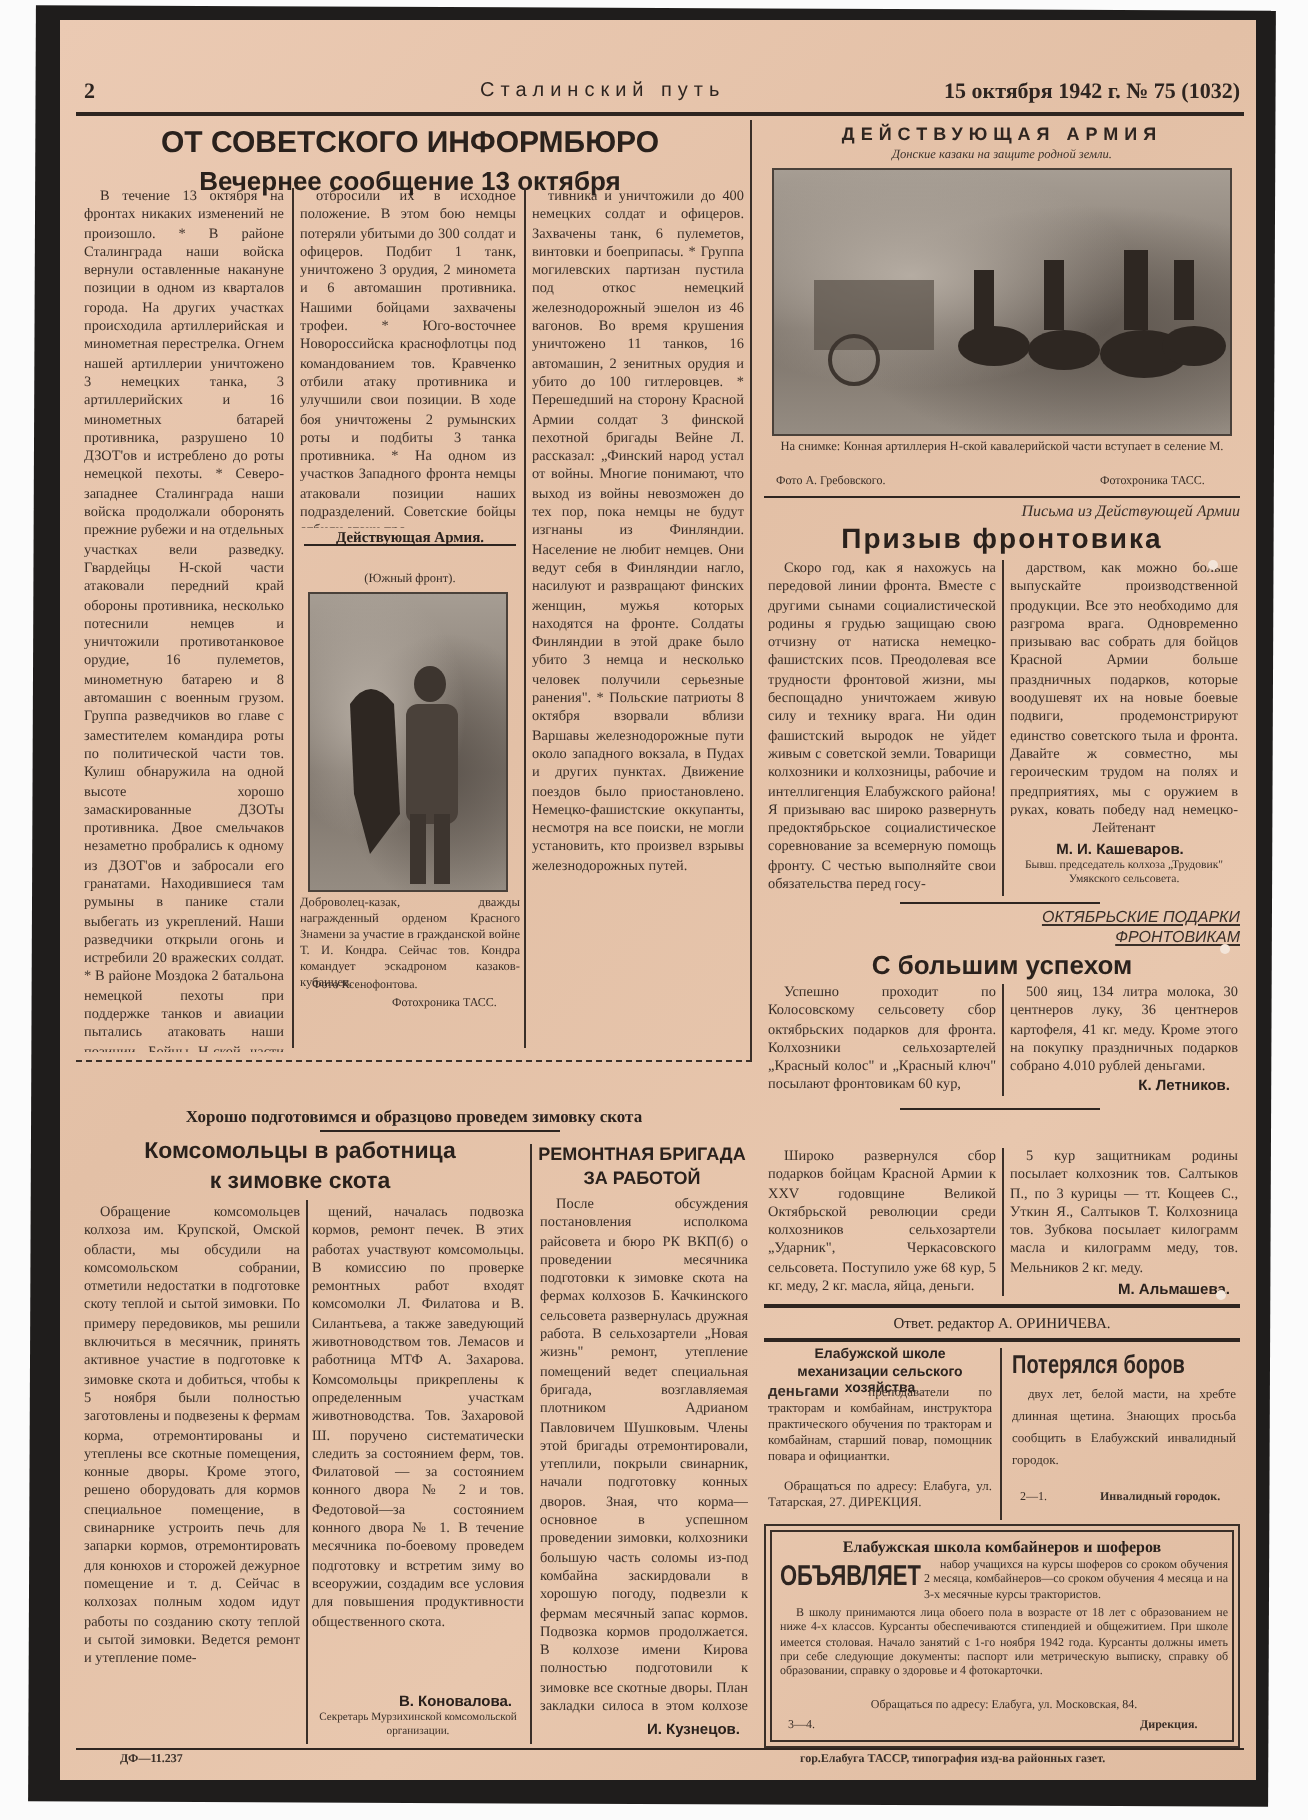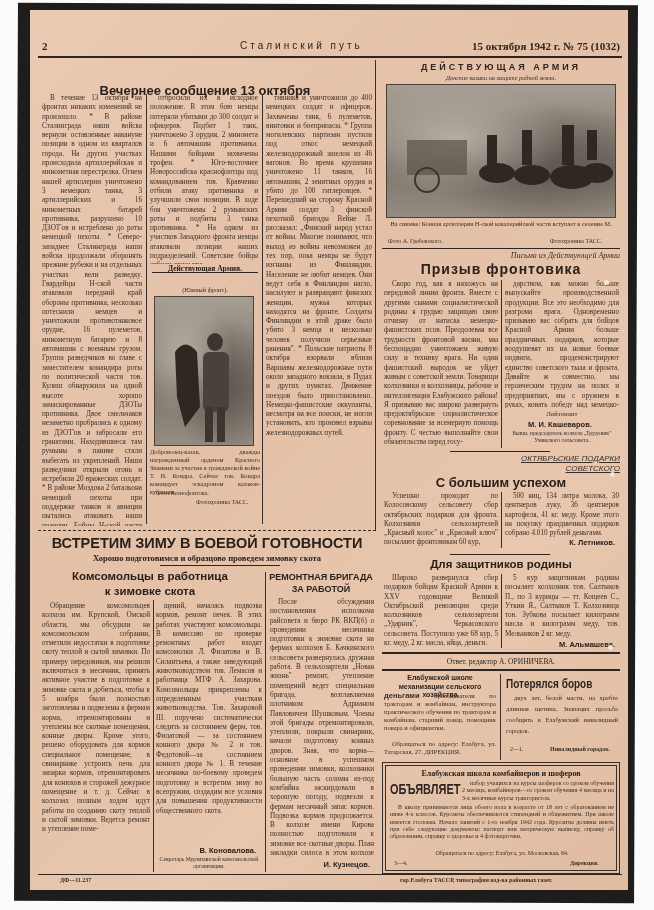--- a/index.html
+++ b/index.html
@@ -51,20 +51,21 @@
 
 <div class="page">
 
   <div class="abs masthead">
     <span class="pnum">2</span>
     <span class="ptitle">Сталинский путь</span>
     <span class="pdate">15 октября 1942 г. № 75 (1032)</span>
   </div>
   <div class="rule" style="left:8px; top:46px; width:584px; height:2px;"></div>
 
+  <div class="abs h-big" style="left:10px; top:53px; width:330px; font-size:15px;">ОТ СОВЕТСКОГО ИНФОРМБЮРО</div>
   <div class="abs h-sub" style="left:10px; top:73px; width:330px; font-size:13px; font-family:'Liberation Sans',sans-serif;">Вечернее сообщение 13 октября</div>
 
   <div class="abs col-text" style="left:12px; top:84px; width:100px; height:432px;">
       <p>В течение 13 октября на фронтах никаких изменений не произошло. * В районе Сталинграда наши войска вернули оставленные накануне позиции в одном из кварталов города. На других участках происходила артиллерийская и минометная перестрелка. Огнем нашей артиллерии уничтожено 3 немецких танка, 3 артиллерийских и 16 минометных батарей противника, разрушено 10 ДЗОТ'ов и истреблено до роты немецкой пехоты. * Северо-западнее Сталинграда наши войска продолжали оборонять прежние рубежи и на отдельных участках вели разведку. Гвардейцы Н-ской части атаковали передний край обороны противника, несколько потеснили немцев и уничтожили противотанковое орудие, 16 пулеметов, минометную батарею и 8 автомашин с военным грузом. Группа разведчиков во главе с заместителем командира роты по политической части тов. Кулиш обнаружила на одной высоте хорошо замаскированные ДЗОТы противника. Двое смельчаков незаметно пробрались к одному из ДЗОТ'ов и забросали его гранатами. Находившиеся там румыны в панике стали выбегать из укреплений. Наши разведчики открыли огонь и истребили 20 вражеских солдат. * В районе Моздока 2 батальона немецкой пехоты при поддержке танков и авиации пытались атаковать наши позиции. Бойцы Н-ской части артиллерийским и минометным огнем задержали гитлеровцев, а затем</p>
     </div>
   <div class="vrule" style="left:116px; top:84px; height:430px;"></div>
   <div class="abs col-text" style="left:120px; top:84px; width:108px; height:170px;">
       <p>отбросили их в исходное положение. В этом бою немцы потеряли убитыми до 300 солдат и офицеров. Подбит 1 танк, уничтожено 3 орудия, 2 миномета и 6 автомашин противника. Нашими бойцами захвачены трофеи. * Юго-восточнее Новороссийска краснофлотцы под командованием тов. Кравченко отбили атаку противника и улучшили свои позиции. В ходе боя уничтожены 2 румынских роты и подбиты 3 танка противника. * На одном из участков Западного фронта немцы атаковали позиции наших подразделений. Советские бойцы отбили атаки про-</p>
     </div>
   <div class="vrule" style="left:232px; top:84px; height:430px;"></div>
@@ -120,33 +121,32 @@
   <div class="vrule" style="left:471px; top:270px; height:168px;"></div>
   <div class="abs col-text" style="left:475px; top:270px; width:114px; height:128px;">
       <p>дарством, как можно больше выпускайте производственной продукции. Все это необходимо для разгрома врага. Одновременно призываю вас собрать для бойцов Красной Армии больше праздничных подарков, которые воодушевят их на новые боевые подвиги, продемонстрируют единство советского тыла и фронта. Давайте ж совместно, мы героическим трудом на полях и предприятиях, мы с оружием в руках, ковать победу над немецко-фашистскими захватчиками.</p>
     </div>
   <div class="abs caption" style="left:475px; top:400px; width:114px; font-size:7px;">Лейтенант</div>
   <div class="abs sig" style="left:475px; top:410px; width:110px; text-align:center;">М. И. Кашеваров.</div>
   <div class="abs caption" style="left:475px; top:420px; width:114px; font-size:5.8px; line-height:7px;">Бывш. председатель колхоза „Трудовик" Умякского сельсовета.</div>
 
   <div class="rule" style="left:420px; top:441px; width:100px; height:1px;"></div>
   <div class="abs italic-head" style="left:352px; top:444px; width:238px; font-family:'Liberation Sans',sans-serif; font-size:8px; text-decoration:underline;">ОКТЯБРЬСКИЕ ПОДАРКИ</div>
-  <div class="abs italic-head" style="left:352px; top:454px; width:238px; font-family:'Liberation Sans',sans-serif; font-size:8px; text-decoration:underline;">СОВЕТСКОГО</div>
+  <div class="abs italic-head" style="left:352px; top:454px; width:238px; font-family:'Liberation Sans',sans-serif; font-size:8px; text-decoration:underline;">ФРОНТОВИКАМ</div>
   <div class="abs h-big" style="left:352px; top:465px; width:238px; font-size:13px;">С большим успехом</div>
   <div class="abs col-text" style="left:354px; top:482px; width:114px; height:58px;">
       <p>Успешно проходит по Колосовскому сельсовету сбор октябрьских подарков для фронта. Колхозники сельхозартелей „Красный колос" и „Красный ключ" посылают фронтовикам 60 кур,</p>
     </div>
   <div class="vrule" style="left:471px; top:482px; height:56px;"></div>
   <div class="abs col-text" style="left:475px; top:482px; width:114px; height:48px;">
       <p>500 яиц, 134 литра молока, 30 центнеров луку, 36 центнеров картофеля, 41 кг. меду. Кроме этого на покупку праздничных подарков собрано 4.010 рублей деньгами.</p>
     </div>
   <div class="abs sig" style="left:475px; top:528px; width:110px;">К. Летников.</div>
 
   <div class="rule" style="left:420px; top:544px; width:100px; height:1px;"></div>
-  <div class="abs h-big" style="left:352px; top:548px; width:238px; font-size:11.5px;">Для защитников родины</div>
   <div class="abs col-text" style="left:354px; top:564px; width:114px; height:76px;">
       <p>Широко развернулся сбор подарков бойцам Красной Армии к XXV годовщине Великой Октябрьской революции среди колхозников сельхозартели „Ударник", Черкасовского сельсовета. Поступило уже 68 кур, 5 кг. меду, 2 кг. масла, яйца, деньги.</p>
     </div>
   <div class="vrule" style="left:471px; top:564px; height:74px;"></div>
   <div class="abs col-text" style="left:475px; top:564px; width:114px; height:66px;">
       <p>5 кур защитникам родины посылает колхозник тов. Салтыков П., по 3 курицы — тт. Кощеев С., Уткин Я., Салтыков Т. Колхозница тов. Зубкова посылает килограмм масла и килограмм меду, тов. Мельников 2 кг. меду.</p>
     </div>
   <div class="abs sig" style="left:475px; top:630px; width:110px;">М. Альмашева.</div>
 
   <div class="rule" style="left:352px; top:642px; width:238px; height:2px;"></div>
@@ -178,21 +178,20 @@
       <p>набор учащихся на курсы шоферов со сроком обучения 2 месяца, комбайнеров—со сроком обучения 4 месяца и на 3-х месячные курсы трактористов.</p>
     </div>
   <div class="abs col-text" style="left:360px; top:794px; width:224px; height:44px; font-size:6px; line-height:7.3px;">
       <p>В школу принимаются лица обоего пола в возрасте от 18 лет с образованием не ниже 4-х классов. Курсанты обеспечиваются стипендией и общежитием. При школе имеется столовая. Начало занятий с 1-го ноября 1942 года. Курсанты должны иметь при себе следующие документы: паспорт или метрическую выписку, справку об образовании, справку о здоровье и 4 фотокарточки.</p>
     </div>
   <div class="abs small" style="left:360px; top:840px; width:224px; text-align:center;">Обращаться по адресу: Елабуга, ул. Московская, 84.</div>
   <div class="abs small" style="left:364px; top:850px;">3—4.</div>
   <div class="abs small" style="left:540px; top:850px; font-weight:bold;">Дирекция.</div>
 
   <div class="rule" style="left:8px; top:520px; width:338px; height:1px; background:none; border-top:1px dashed #3a2f28;"></div>
-  <div class="abs h-big" style="left:10px; top:525px; width:334px; font-size:14.5px;">ВСТРЕТИМ ЗИМУ В БОЕВОЙ ГОТОВНОСТИ</div>
   <div class="abs h-sub" style="left:10px; top:543px; width:334px; font-size:8.5px;">Хорошо подготовимся и образцово проведем зимовку скота</div>
   <div class="rule" style="left:130px; top:555px; width:120px; height:1px;"></div>
 
   <div class="abs h-sub" style="left:10px; top:560px; width:220px; font-size:11.5px; font-family:'Liberation Sans',sans-serif;">Комсомольцы в работница</div>
   <div class="abs h-sub" style="left:10px; top:575px; width:220px; font-size:11.5px; font-family:'Liberation Sans',sans-serif;">к зимовке скота</div>
 
   <div class="abs col-text" style="left:12px; top:592px; width:108px; height:270px;">
       <p>Обращение комсомольцев колхоза им. Крупской, Омской области, мы обсудили на комсомольском собрании, отметили недостатки в подготовке скоту теплой и сытой зимовки. По примеру передовиков, мы решили включиться в месячник, принять активное участие в подготовке к зимовке скота и добиться, чтобы к 5 ноября были полностью заготовлены и подвезены к фермам корма, отремонтированы и утеплены все скотные помещения, конные дворы. Кроме этого, решено оборудовать для кормов специальное помещение, в свинарнике устроить печь для запарки кормов, отремонтировать для конюхов и сторожей дежурное помещение и т. д. Сейчас в колхозах полным ходом идут работы по созданию скоту теплой и сытой зимовки. Ведется ремонт и утепление поме-</p>
     </div>
   <div class="vrule" style="left:123px; top:590px; height:272px;"></div>

